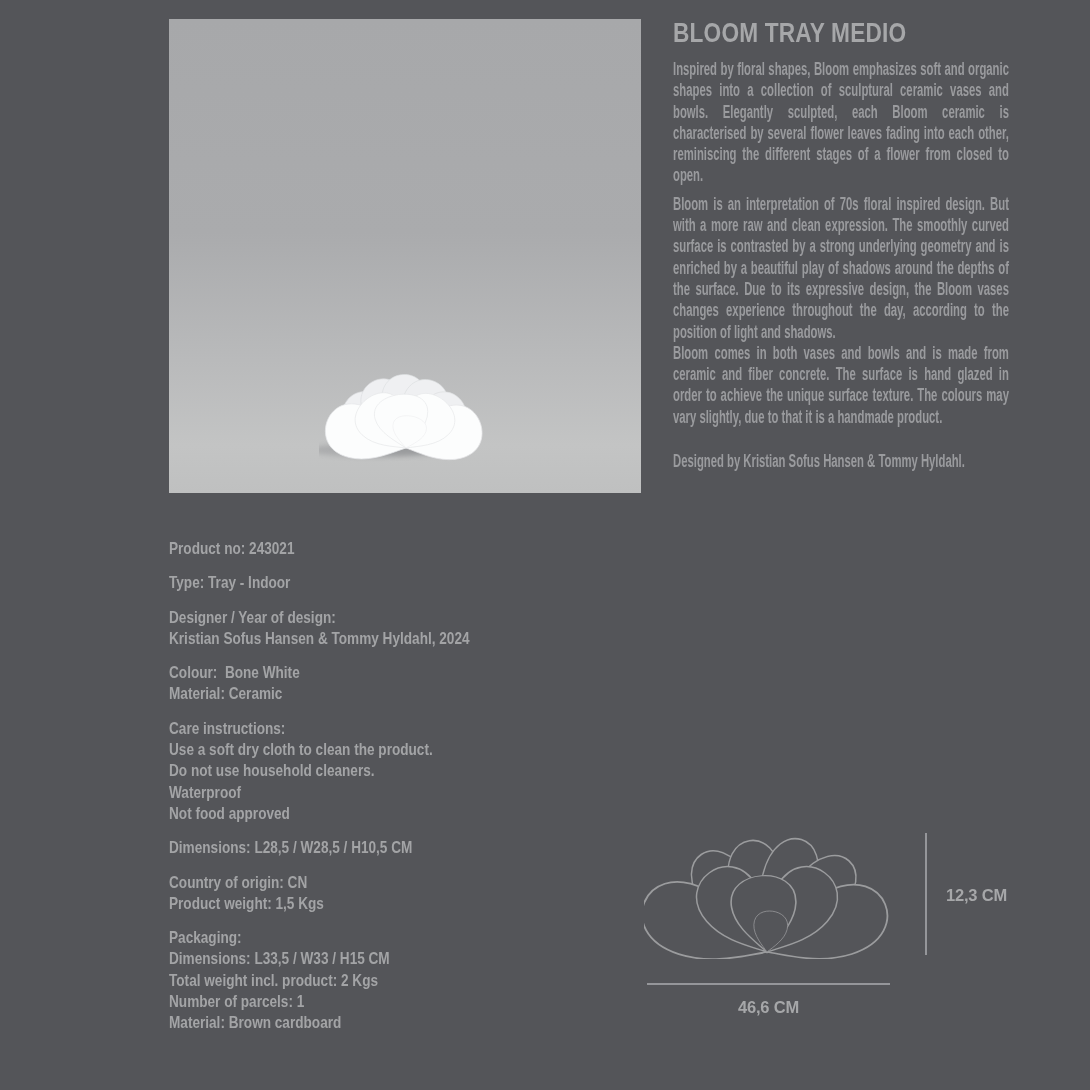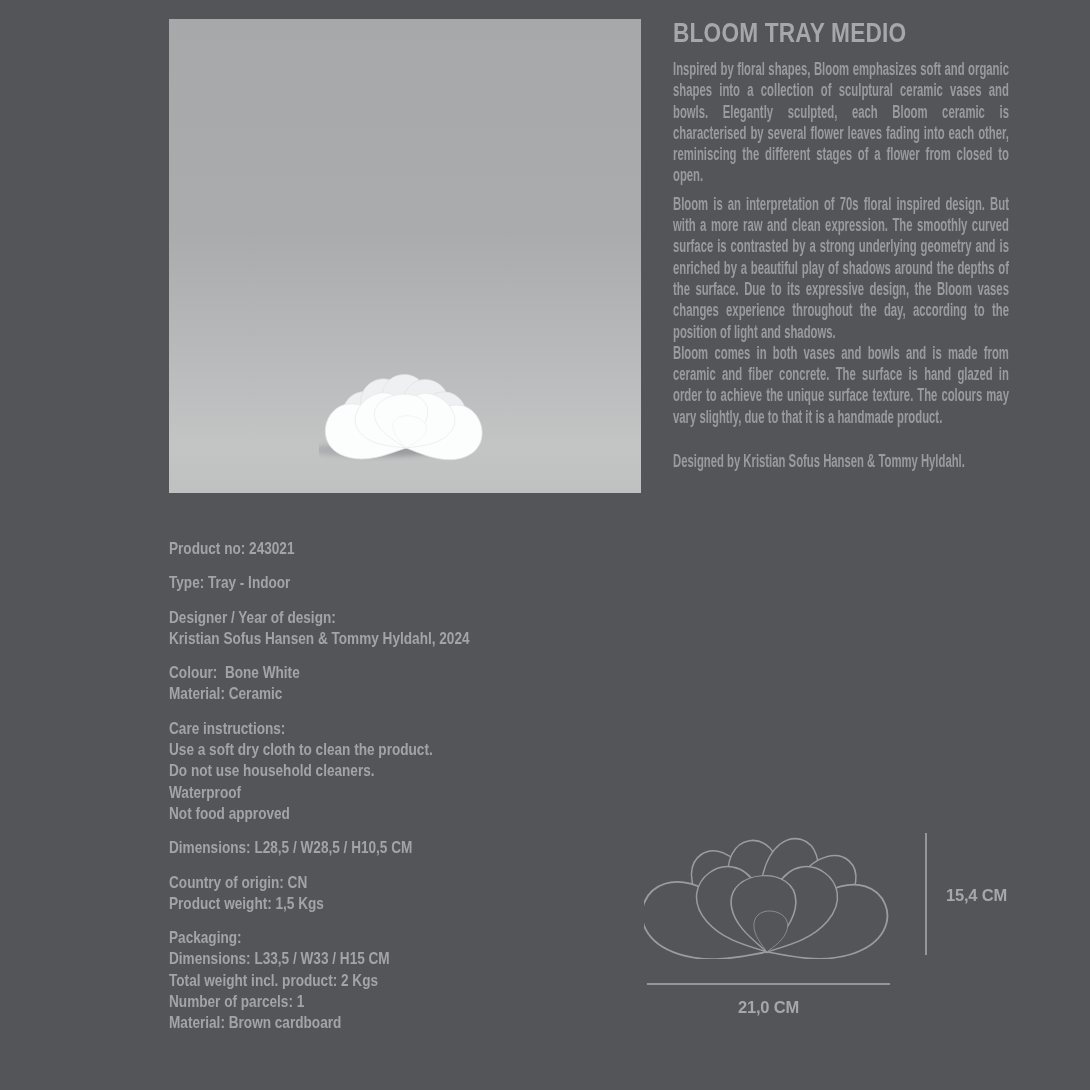--- a/index.html
+++ b/index.html
@@ -162,16 +162,16 @@
       <use href="#lpetal" transform="translate(123,121) rotate(68)  scale(1.20,1.30)" vector-effect="non-scaling-stroke"></use>
       <use href="#lpetal" transform="translate(123,121) rotate(-36) scale(1.10,1.00)" vector-effect="non-scaling-stroke"></use>
       <use href="#lpetal" transform="translate(123,121) rotate(36)  scale(1.10,1.00)" vector-effect="non-scaling-stroke"></use>
       <use href="#lpetal" transform="translate(123,121) rotate(-4)  scale(1.15,0.78)" vector-effect="non-scaling-stroke"></use>
       <use href="#lpetal" transform="translate(123,121) rotate(8)   scale(0.60,0.42)" vector-effect="non-scaling-stroke"></use>
     </g>
   </svg>
 
   <div class="dim-vline"></div>
   <div class="dim-hline"></div>
-  <div class="dim-label height">15,4 CM</div>
-  <div class="dim-label width">21,0 CM</div>
+  <div class="dim-label height">12,3 CM</div>
+  <div class="dim-label width">46,6 CM</div>
 
 </div>
 
 </body></html>

